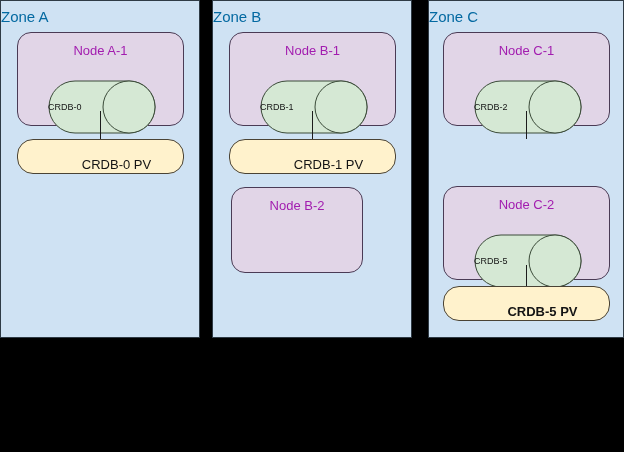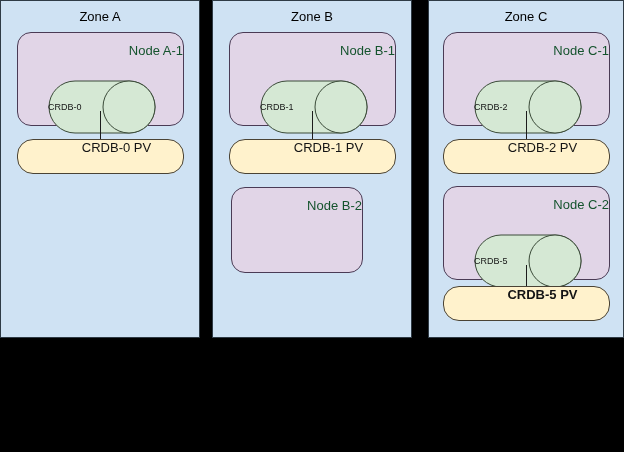--- a/index.html
+++ b/index.html
@@ -29,56 +29,55 @@
     position: absolute;
     background: #cfe2f3;
     border: 1px solid #2f3b45;
     box-sizing: border-box;
   }
   .zone-title {
     position: absolute;
     left: 0;
     right: 0;
     top: 8px;
-    text-align: center;
-    font-size: 13px;
-    color: #000000;
+    font-size: 15px;
+    color: #0369a1;
     line-height: 16px;
     white-space: nowrap;
   }
 
   
   .node {
     position: absolute;
     background: #e1d5e7;
     border: 1px solid #4a3b55;
     border-radius: 14px;
     box-sizing: border-box;
   }
   .node-title {
     position: absolute;
     left: 0;
     right: 0;
     top: 10px;
-    text-align: right;
+    text-align: center;
     font-size: 13px;
-    color: #14532d;
+    color: #a21caf;
     line-height: 16px;
     white-space: nowrap;
   }
 
   
   .pv {
     position: absolute;
     background: #fff2cc;
     border: 1px solid #4a4335;
     border-radius: 16px;
     box-sizing: border-box;
     display: flex;
-    align-items: flex-start;
+    align-items: flex-end;
     justify-content: center;
     padding-left: 32px;
   }
   .pv-label {
     font-size: 13px;
     color: #141414;
     line-height: 16px;
     white-space: nowrap;
   }
 
@@ -172,23 +171,20 @@
         <svg width="108" height="54" viewBox="0 0 108 54">
           <path d="M 27 1 L 81 1 A 26 26 0 0 1 81 53 L 27 53 A 26 26 0 0 1 27 1 Z" fill="#d5e8d4" stroke="#3a4a38" stroke-width="1"></path>
           <circle cx="81" cy="27" r="26" fill="#d5e8d4" stroke="#3a4a38" stroke-width="1"></circle>
         </svg>
         <div class="cyl-label">CRDB-2</div>
       </div>
     </div>
 
     <div class="connector" style="left:97px; top:110px; height:28px;"></div>
 
-    <div class="pv" style="left:14px; top:138px; width:167px; height:35px;">
-      <div class="pv-label">CRDB-2 PV</div>
-    </div>
 
     <div class="node" style="left:14px; top:185px; width:167px; height:94px;">
       <div class="node-title">Node C-2</div>
 
       <div class="cyl" style="left:30px; top:47px; width:108px; height:54px;">
         <svg width="108" height="54" viewBox="0 0 108 54">
           <path d="M 27 1 L 81 1 A 26 26 0 0 1 81 53 L 27 53 A 26 26 0 0 1 27 1 Z" fill="#d5e8d4" stroke="#3a4a38" stroke-width="1"></path>
           <circle cx="81" cy="27" r="26" fill="#d5e8d4" stroke="#3a4a38" stroke-width="1"></circle>
         </svg>
         <div class="cyl-label">CRDB-5</div>

